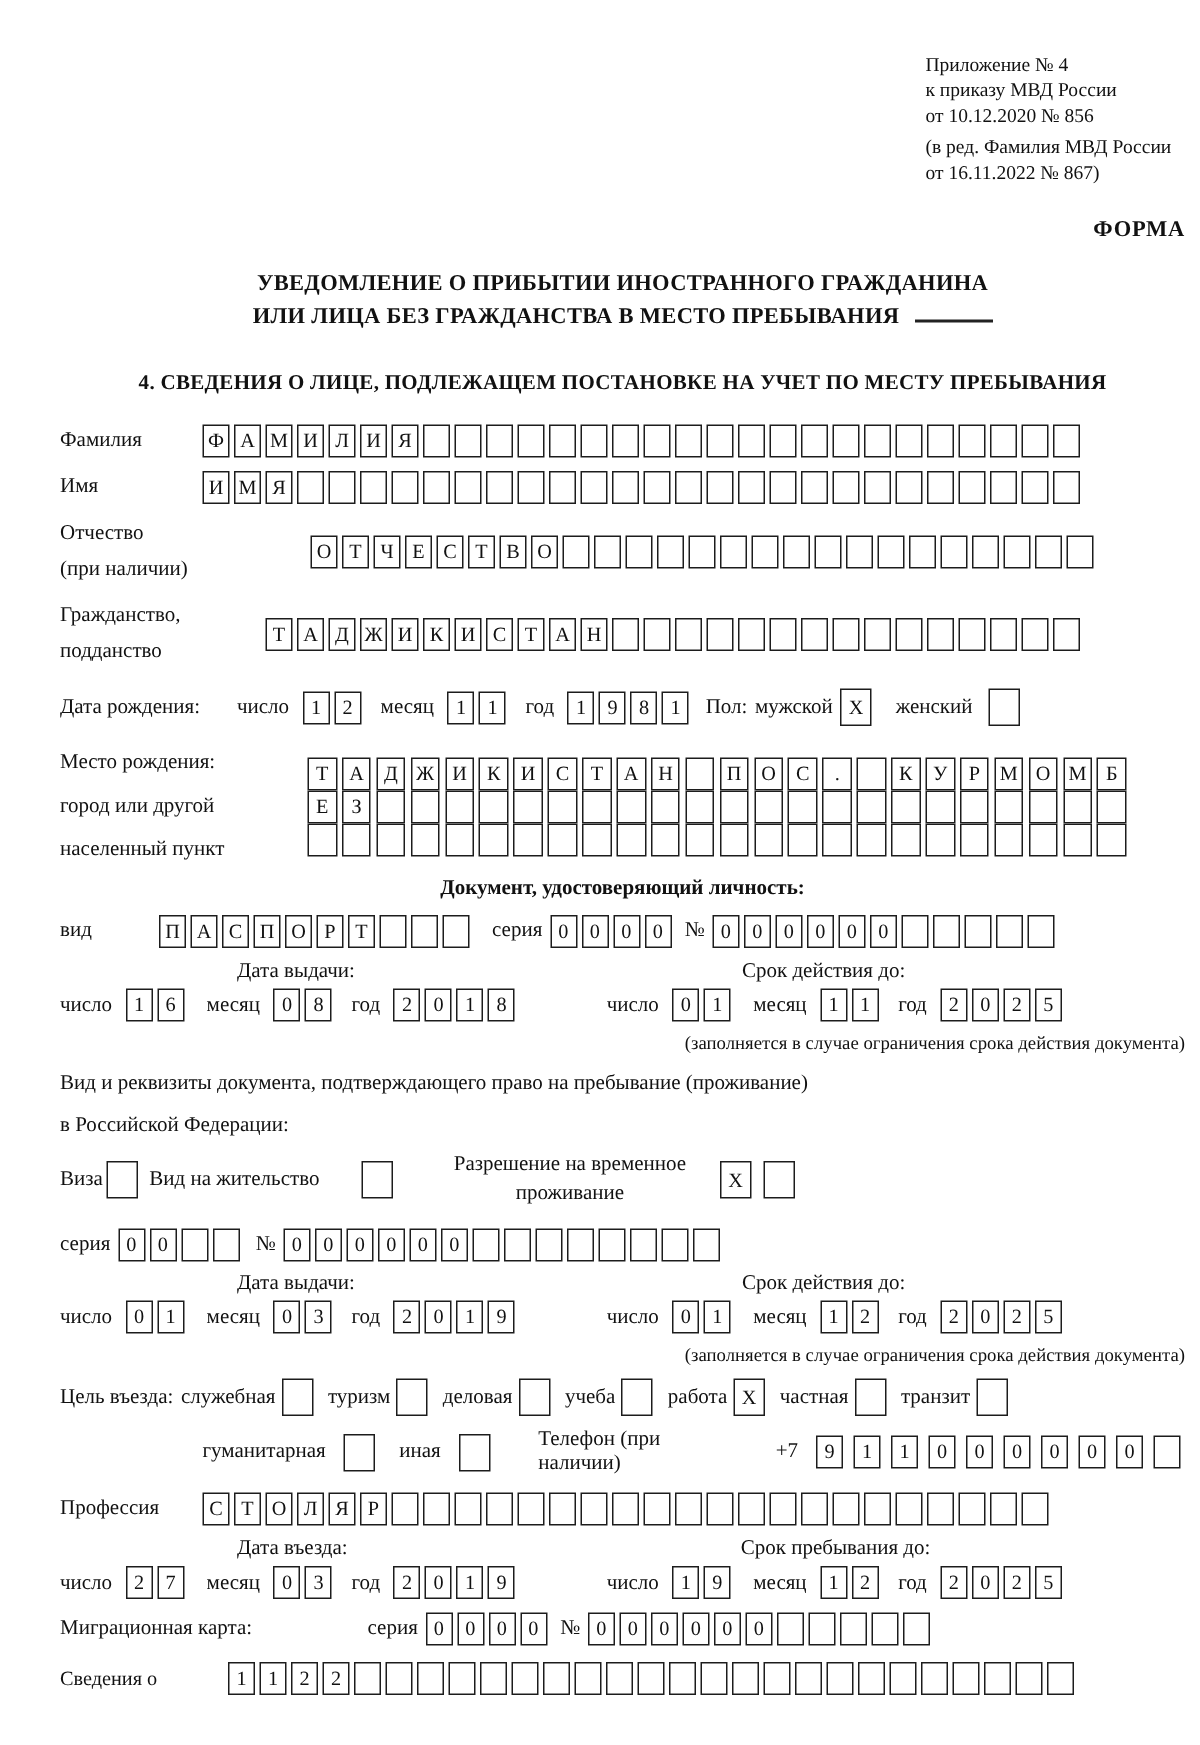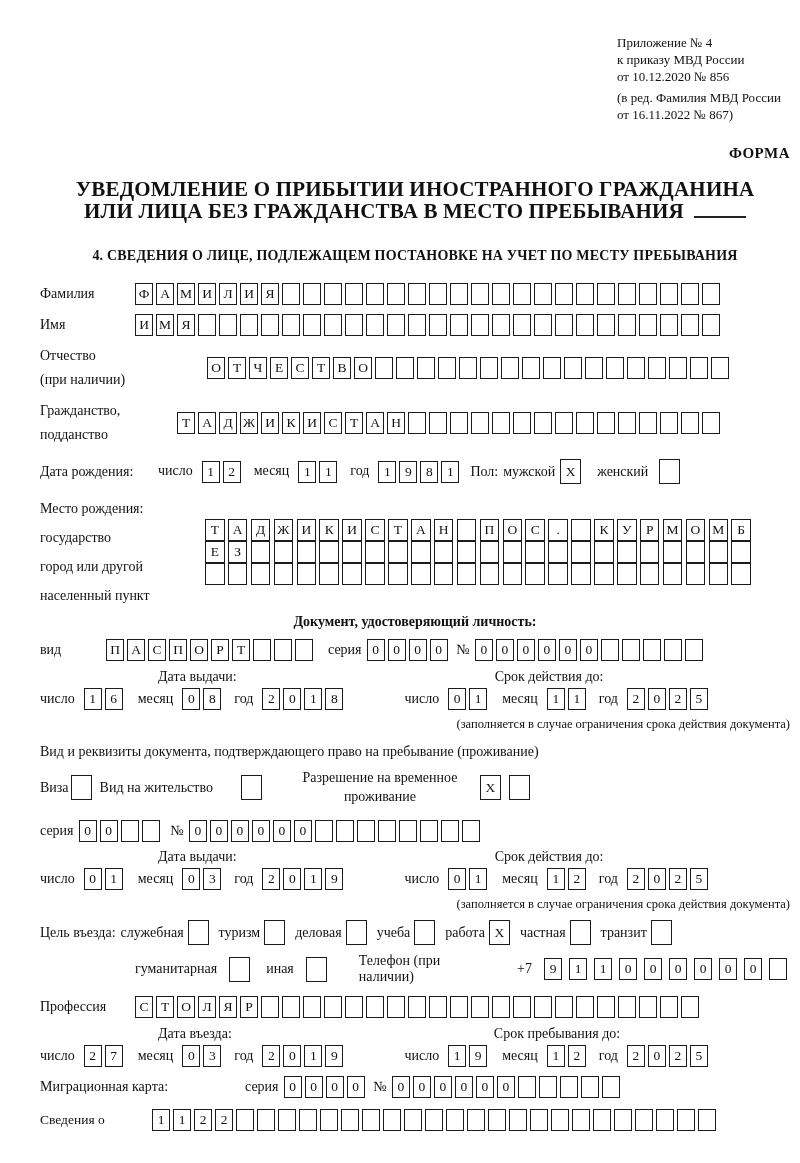--- a/index.html
+++ b/index.html
@@ -3,21 +3,21 @@
 <meta charset="utf-8">
 <style>
   html,body{margin:0;padding:0;background:#ffffff;}
   body{width:800px;min-height:1163px;font-family:"Liberation Serif","DejaVu Serif",serif;color:#111;}
   .page{padding:34px 10px 18px 40px;width:750px;}
   
   .annex{margin-left:577px;width:173px;font-size:13px;line-height:17px;}
   .annex .gap{height:4px;}
   .form-label{margin-left:577px;width:173px;text-align:right;font-weight:bold;font-size:15px;margin-top:22px;letter-spacing:.5px;}
   
-  .title{ text-align:center;font-weight:bold;font-size:21px;line-height:22px;margin-top:16px;letter-spacing:.2px;}
+  .title{ text-align:center;font-weight:bold;font-size:15px;line-height:22px;margin-top:16px;letter-spacing:.2px;}
   .uline{display:inline-block;width:52px;border-bottom:2px solid #222;height:12px;margin-left:10px;}
   .sec-head{font-weight:bold;font-size:14px;margin-top:26px;margin-bottom:18px;text-align:center;letter-spacing:.2px;}
   
   .row{display:flex;align-items:center;margin-bottom:7px;}
   .lbl{font-size:14px;line-height:24px;flex-shrink:0;}
   .lbl .sub{display:block;}
   .boxes{white-space:nowrap;}
   .cell{display:inline-block;width:16px;height:20px;border:1.6px solid #1c1c1c;margin-right:3px;text-align:center;font-size:13.5px;line-height:20px;vertical-align:middle;background:#fff;font-family:"Liberation Serif",serif;}
   .wide .cell{width:17.5px;margin-right:3.4px;}
   .chk .cell{width:19px;height:23px;line-height:23px;margin-right:0;}
@@ -94,21 +94,20 @@
     <span class="dlab" style="margin-left:8px">Пол:</span>
     <span class="dlab">мужской</span>
     <span class="boxes chk"><span class="cell">X</span></span>
     <span class="dlab" style="margin-left:16px">женский</span>
     <span class="boxes chk" style="margin-left:6px"><span class="cell"></span></span>
   </div>
 
   <div class="row wide stack" style="margin-top:10px;margin-bottom:2px">
     <div class="lbl" style="width:165px;line-height:29px">
       <span class="sub">Место рождения:</span>
-      <span class="sub">государство</span>
       <span class="sub">город или другой</span>
       <span class="sub">населенный пункт</span>
     </div>
     <div>
       <div class="boxes"><span class="cell">Т</span><span class="cell">А</span><span class="cell">Д</span><span class="cell">Ж</span><span class="cell">И</span><span class="cell">К</span><span class="cell">И</span><span class="cell">С</span><span class="cell">Т</span><span class="cell">А</span><span class="cell">Н</span><span class="cell"></span><span class="cell">П</span><span class="cell">О</span><span class="cell">С</span><span class="cell">.</span><span class="cell"></span><span class="cell">К</span><span class="cell">У</span><span class="cell">Р</span><span class="cell">М</span><span class="cell">О</span><span class="cell">М</span><span class="cell">Б</span></div>
       <div class="boxes"><span class="cell">Е</span><span class="cell">З</span><span class="cell"></span><span class="cell"></span><span class="cell"></span><span class="cell"></span><span class="cell"></span><span class="cell"></span><span class="cell"></span><span class="cell"></span><span class="cell"></span><span class="cell"></span><span class="cell"></span><span class="cell"></span><span class="cell"></span><span class="cell"></span><span class="cell"></span><span class="cell"></span><span class="cell"></span><span class="cell"></span><span class="cell"></span><span class="cell"></span><span class="cell"></span><span class="cell"></span></div>
       <div class="boxes"><span class="cell"></span><span class="cell"></span><span class="cell"></span><span class="cell"></span><span class="cell"></span><span class="cell"></span><span class="cell"></span><span class="cell"></span><span class="cell"></span><span class="cell"></span><span class="cell"></span><span class="cell"></span><span class="cell"></span><span class="cell"></span><span class="cell"></span><span class="cell"></span><span class="cell"></span><span class="cell"></span><span class="cell"></span><span class="cell"></span><span class="cell"></span><span class="cell"></span><span class="cell"></span><span class="cell"></span></div>
     </div>
   </div>
 
@@ -141,20 +140,21 @@
       <span class="boxes"><span class="cell">0</span><span class="cell">1</span></span>
       <span class="dlab" style="margin-left:8px">месяц</span>
       <span class="boxes"><span class="cell">1</span><span class="cell">1</span></span>
       <span class="dlab" style="margin-left:6px">год</span>
       <span class="boxes"><span class="cell">2</span><span class="cell">0</span><span class="cell">2</span><span class="cell">5</span></span>
     </span>
   </div>
   <div class="note-right">(заполняется в случае ограничения срока действия документа)</div>
 
   <div class="para">Вид и реквизиты документа, подтверждающего право на пребывание (проживание)</div>
+  <div class="para">в Российской Федерации:</div>
 
   <div class="row" style="margin-top:4px">
     <span class="optlbl" style="line-height:23px">Виза</span>
     <span class="boxes chk" style="margin-left:2px"><span class="cell"></span></span>
     <span class="optlbl" style="margin-left:8px;line-height:23px">Вид на жительство</span>
     <span class="boxes chk" style="margin-left:28px"><span class="cell"></span></span>
     <span class="optlbl" style="margin-left:24px;width:188px">Разрешение на временное проживание</span>
     <span class="boxes chk" style="margin-left:6px"><span class="cell">X</span></span>
     <span class="boxes chk" style="margin-left:8px"><span class="cell"></span></span>
   </div>

